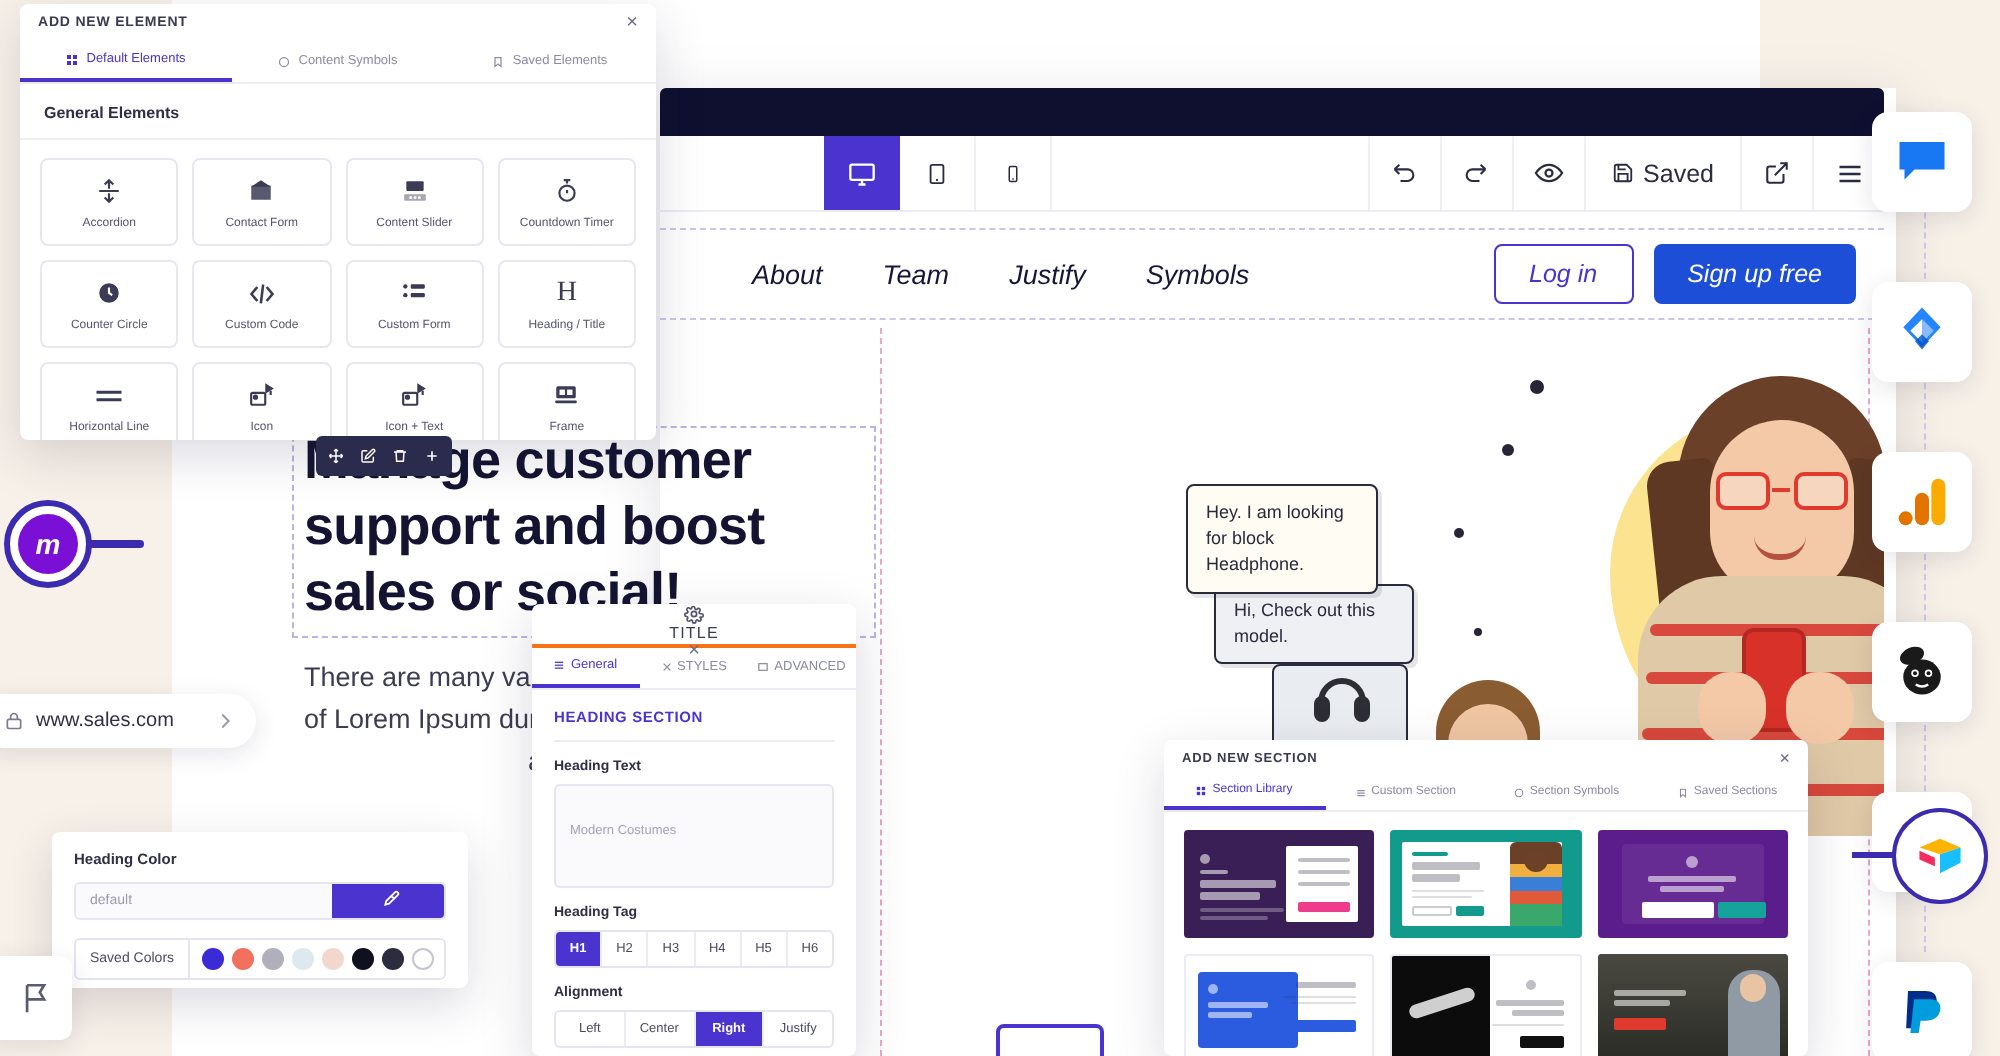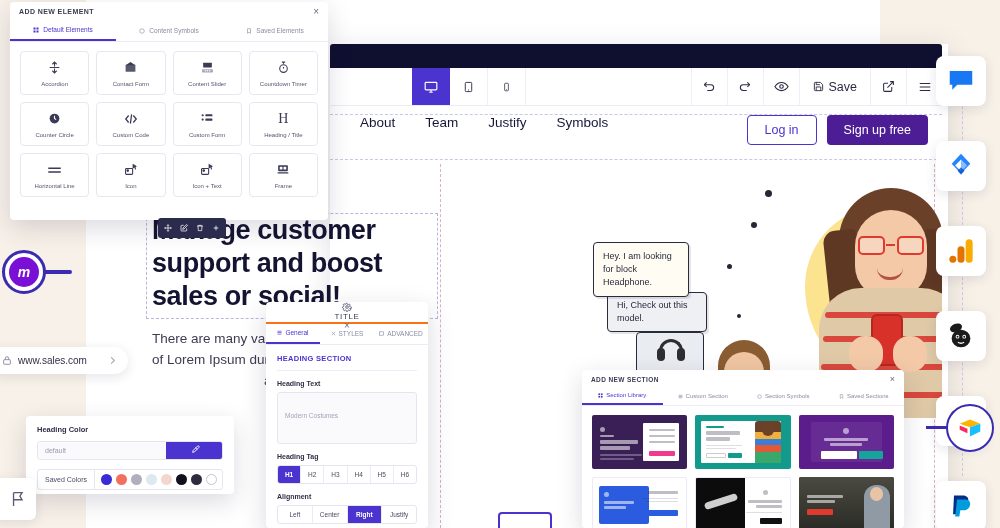--- a/index.html
+++ b/index.html
@@ -48,32 +48,32 @@
   .tb-icon-btn {
     width:36px; display:flex; align-items:center; justify-content:center;
     color:#2b2b44; border-left:1px solid #eeeef5;
   }
   svg { display:block; }
 
   
   .site-area { position:absolute; left:330px; top:106px; width:612px; height:422px; background:#fff; overflow:hidden; }
   .site-nav {
     position:absolute; left:0; top:8px; width:612px; height:46px;
-    display:flex; align-items:flex-start; padding-left:30px; padding-right:14px;
-    border-top:1px dashed #c9c6e8; border-bottom:1px dashed #c9c6e8;
+    display:flex; align-items:center; padding-left:46px; padding-right:14px;
+    border-top:1px dashed #c9c6e8; border-bottom:1px dashed #c9c6e8;font-style:italic;
   }
   .nav-links { display:flex; gap:30px; }
   .nav-links span { font-size:13.5px; color:#16163a; }
   .nav-actions { margin-left:auto; display:flex; gap:10px; align-items:center; }
   .btn-login {
     border:1px solid #4a33cf; color:#4a33cf; background:#fff;
     font-size:12.5px; padding:7px 17px; border-radius:4px;
   }
   .btn-signup {
-    background:#4c1d95; color:#fff; font-size:12.5px;
+    background:#1d4ed8; color:#fff; font-size:12.5px;
     padding:8px 17px; border-radius:4px;
   }
 
   .hero-dash-l { position:absolute; left:110px; top:58px; width:0; height:364px; border-left:1px dashed #e9a8c8; }
   .hero-dash-r { position:absolute; left:604px; top:58px; width:0; height:364px; border-left:1px dashed #e9a8c8; }
 
   
   .hero-art { position:absolute; left:455px; top:60px; width:250px; height:300px; }
   .yellow-blob {
     position:absolute; left:20px; top:38px; width:160px; height:175px;
@@ -345,21 +345,21 @@
         <path d="M1.5 12S5.5 5.5 12 5.5 22.5 12 22.5 12 18.5 18.5 12 18.5 1.5 12 1.5 12z"></path>
         <circle cx="12" cy="12" r="2.8"></circle>
       </svg>
     </div>
 
     <div class="tb-save">
       <svg width="11" height="11" viewBox="0 0 24 24" fill="none" stroke="currentColor" stroke-width="2">
         <path d="M19 21H5a2 2 0 0 1-2-2V5a2 2 0 0 1 2-2h11l5 5v11a2 2 0 0 1-2 2z"></path>
         <path d="M17 21v-8H7v8M7 3v5h8"></path>
       </svg>
-      <span>Save</span>
+      <span>Saved</span>
     </div>
 
 
     <div class="tb-icon-btn">
       <svg width="13" height="13" viewBox="0 0 24 24" fill="none" stroke="currentColor" stroke-width="1.9">
         <path d="M18 13v6a2 2 0 0 1-2 2H5a2 2 0 0 1-2-2V8a2 2 0 0 1 2-2h6"></path>
         <path d="M15 3h6v6M10 14L21 3"></path>
       </svg>
     </div>
     <div class="tb-icon-btn">
@@ -490,20 +490,21 @@
           </svg>
         <span>Content Symbols</span>
       </div>
       <div class="pe-tab">
         <svg width="6" height="6" viewBox="0 0 24 24" fill="none" stroke="currentColor" stroke-width="2.5">
             <path d="M6 3h12v18l-6-5-6 5z"></path>
           </svg>
         <span>Saved Elements</span>
       </div>
     </div>
+    <div class="pe-sect">General Elements</div>
     <div class="pe-grid">
 
       <div class="pe-cell">
         <div class="ic">
           <svg width="13" height="13" viewBox="0 0 24 24" fill="none" stroke="currentColor" stroke-width="2">
               <path d="M12 2v8M12 14v8M8 6l4-4 4 4M8 18l4 4 4-4M3 12h18"></path>
             </svg>
         </div>
         <div class="lb">Accordion</div>
       </div>

